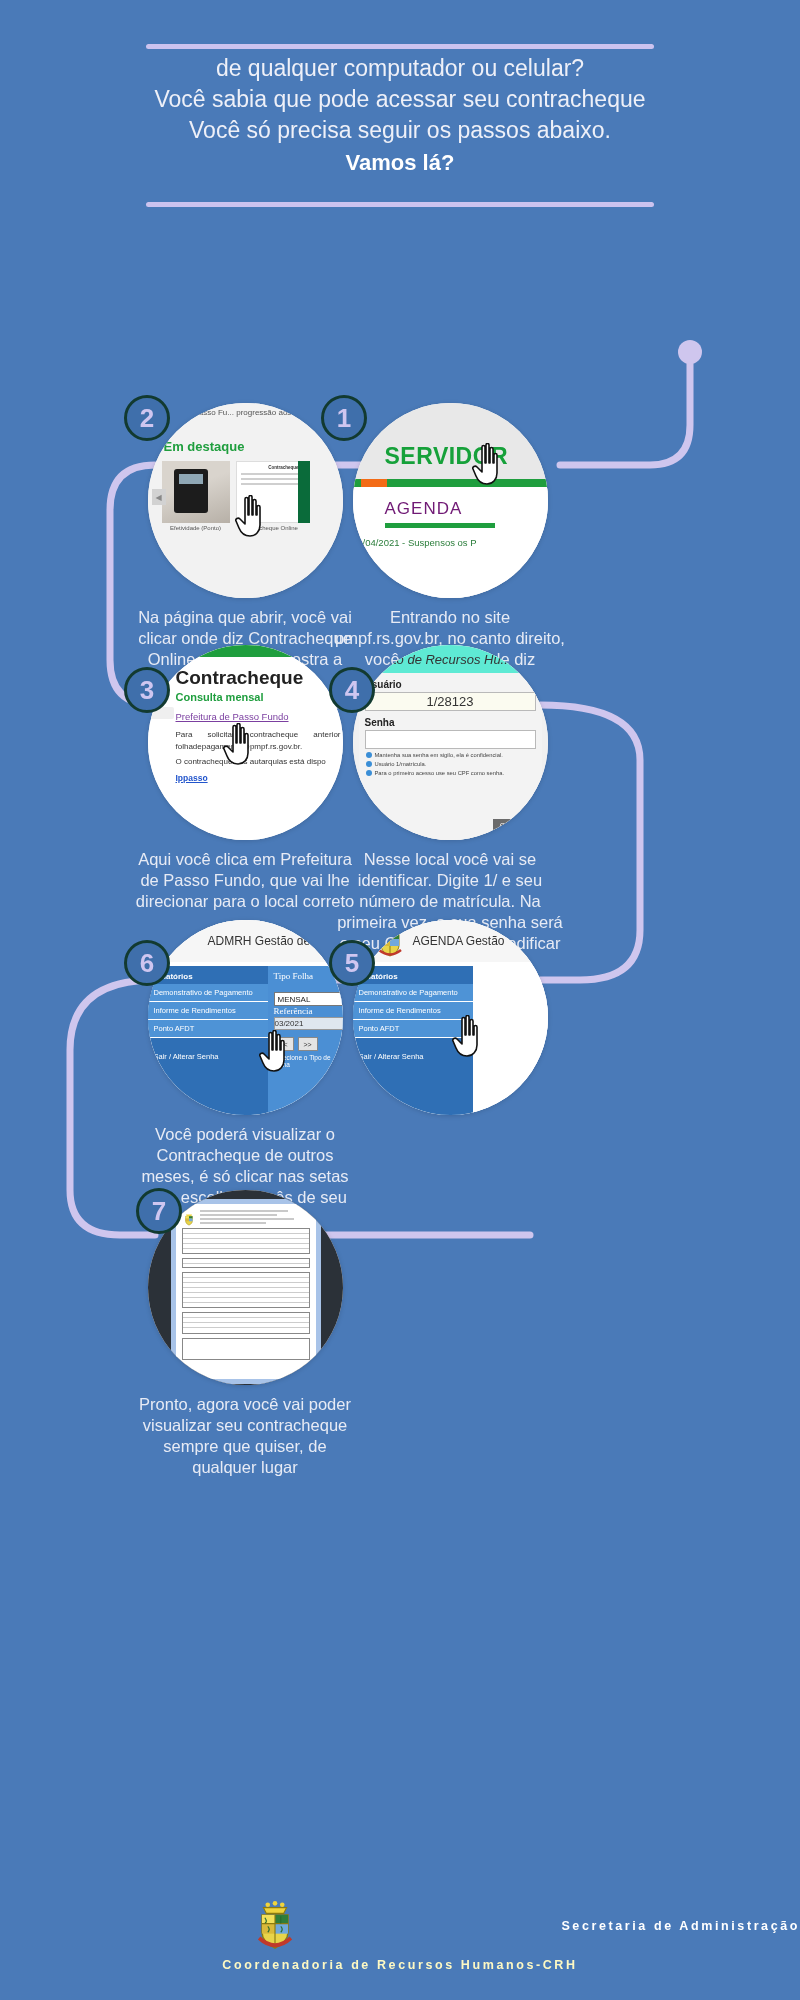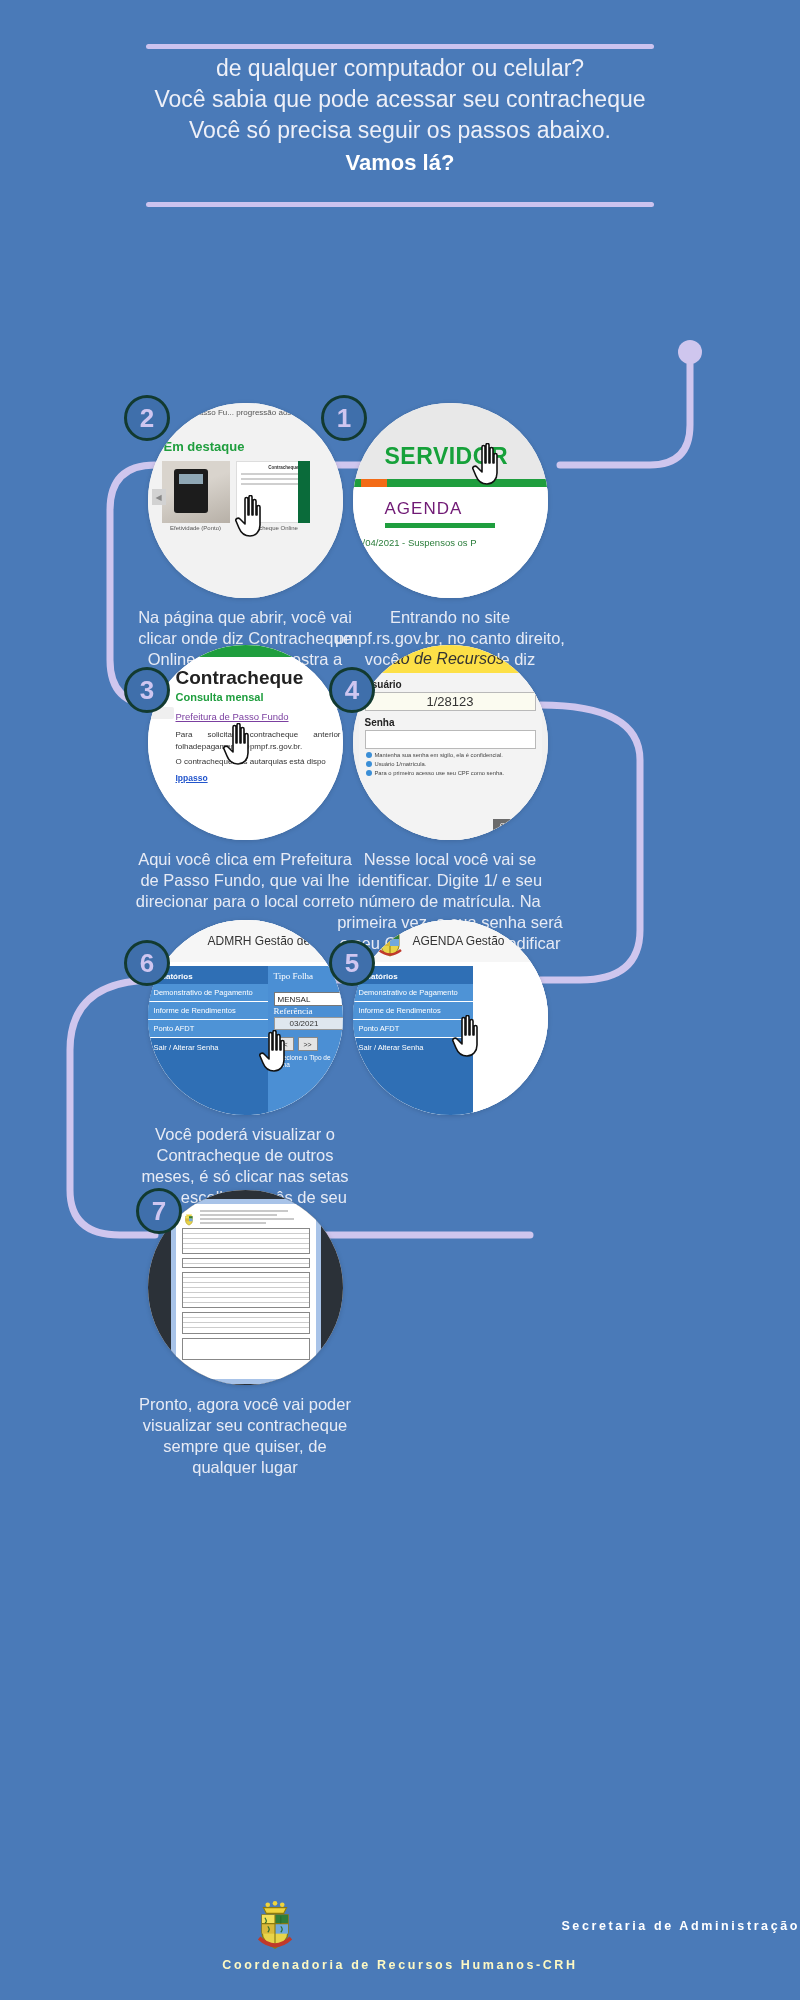--- a/index.html
+++ b/index.html
@@ -88,47 +88,47 @@
   .s3 .ttl { position:absolute; left:28px; top:22px; color:#222; font-size:19px; font-weight:bold; }
   .s3 .sub { position:absolute; left:28px; top:46px; color:#1f9e3e; font-size:11px; font-weight:bold; }
   .s3 .lnk { position:absolute; left:28px; top:66px; color:#7b3fa0; font-size:9.5px; text-decoration:underline; }
   .s3 .p1 { position:absolute; left:28px; top:84px; width:165px; color:#333; font-size:8px; line-height:1.45; text-align:justify; }
   .s3 .p2 { position:absolute; left:28px; top:112px; width:170px; color:#333; font-size:8px; }
   .s3 .lnk2 { position:absolute; left:28px; top:128px; color:#2255cc; font-size:8.5px; text-decoration:underline; font-weight:bold; }
   .s3 .leftpill { position:absolute; left:0; top:62px; width:26px; height:12px; background:#efefef; border-radius:2px; }
 
   
   .s4 { inset:0; background:#f0f0f0; }
-  .s4 .hdr { position:absolute; left:0; top:0; width:100%; height:28px; background:#fde047; color:#333; font-size:16px; font-style:italic; display:flex; align-items:center; padding-left:26px; }
+  .s4 .hdr { position:absolute; left:0; top:0; width:100%; height:28px; background:#5eead4; color:#333; font-size:13px; font-style:italic; display:flex; align-items:center; padding-left:26px; }
   .s4 .body { position:absolute; left:6px; top:28px; right:6px; bottom:0; background:#f3f3f3; }
   .s4 label { display:block; color:#222; font-size:10px; font-weight:bold; margin:6px 0 2px 6px; }
   .s4 .inp { margin:0 6px; height:19px; background:#fbfbf0; border:1px solid #b9b9b9; font-size:13px; color:#333; display:flex; align-items:center; justify-content:center; }
   .s4 .inp.blank { background:#fff; }
   .s4 .note { display:flex; align-items:center; gap:3px; color:#444; font-size:5.8px; margin:3px 0 0 7px; }
   .s4 .dot { width:6px; height:6px; border-radius:50%; background:#3b8ed6; flex:0 0 auto; }
   .s4 .btn { position:absolute; right:4px; bottom:8px; background:#6b6b6b; color:#fff; font-size:7px; padding:3px 7px; }
 
   
   .s5 { inset:0; background:#ffffff; }
   .s5 .hdr { position:absolute; left:0; top:0; width:100%; height:42px; background:#f6f6f6; display:flex; align-items:center; }
   .s5 .hdr .t { margin-left:60px; color:#333; font-size:12px; }
   .s5 .menu { position:absolute; left:0; top:46px; width:120px; bottom:0; background:#2f6fb5; padding-top:4px; }
   .s5 .menu .ttl { color:#fff; font-size:8px; font-weight:bold; padding:2px 0 3px 6px; }
   .s5 .menu .it { color:#fff; font-size:7.5px; padding:4px 6px; background:#4e93d6; border-bottom:1px solid #fff; }
-  .s5 .menu .it.plain { background:transparent; border:none; padding-top:5px; }
+  .s5 .menu .it.plain { background:transparent; border:none; padding-top:14px; }
   .s5 .pane { position:absolute; left:120px; top:46px; right:0; bottom:0; background:#fff; }
 
   .s6 .form { position:absolute; left:120px; top:46px; right:0; bottom:0; background:#4b8fd4; padding:5px 6px; }
   .s6 .form .lb { color:#fff; font-size:9px; font-family:"Liberation Serif", serif; }
   .s6 .form select, .s6 .form .sel {
     width:78px; height:14px; font-size:8px; background:#fff; border:1px solid #777;
     display:flex; align-items:center; padding-left:3px; color:#222; margin-top:11px;
   }
   .s6 .form .sel::after { content:"▾"; margin-left:auto; margin-right:2px; font-size:7px; }
-  .s6 .form .ref { width:78px; height:13px; background:#dfe7ef; border:1px solid #999; font-size:8px; color:#333; display:flex; align-items:center; padding-left:15px; margin-top:1px; }
+  .s6 .form .ref { width:78px; height:13px; background:#dfe7ef; border:1px solid #999; font-size:8px; color:#333; display:flex; align-items:center; padding-left:0; margin-top:1px; }
   .s6 .form .navs { display:flex; gap:4px; margin-top:7px; }
   .s6 .form .nb { width:20px; height:14px; background:#e4e4e4; border:1px solid #888; font-size:7px; color:#333; display:flex; align-items:center; justify-content:center; }
   .s6 .form .hint { color:#fff; font-size:6.5px; margin-top:3px; }
 
   
   .s7 { inset:0; background:#2b3138; }
   .s7 .page { position:absolute; left:28px; top:14px; width:140px; bottom:6px; background:#fff; box-shadow:0 0 0 5px #a8c3e8; }
   .s7 .page .hdline { height:2px; background:#c9c9c9; margin:3px 6px; }
   .s7 .box { border:1px solid #888; margin:4px 6px; }
   .s7 .box .r { height:5px; border-bottom:1px solid #ccc; }

